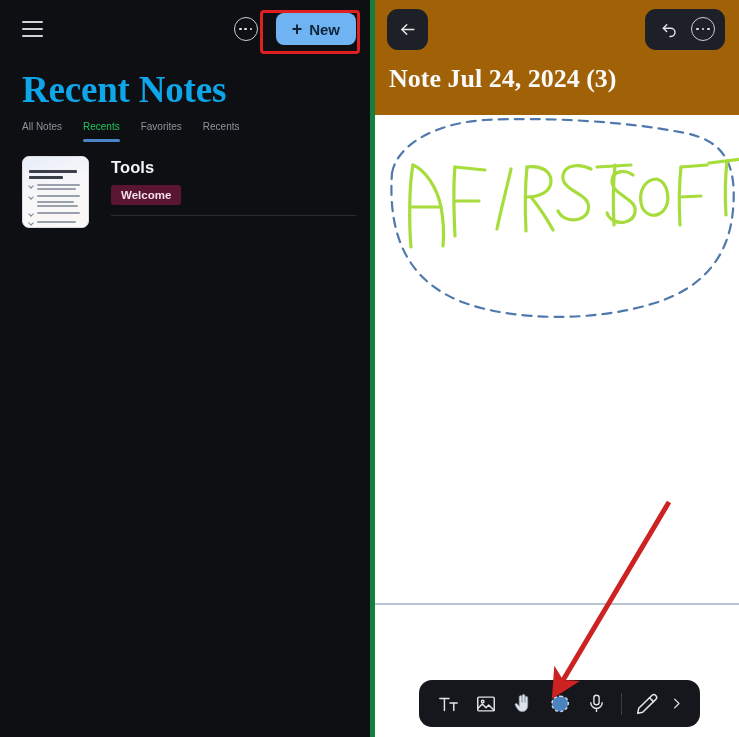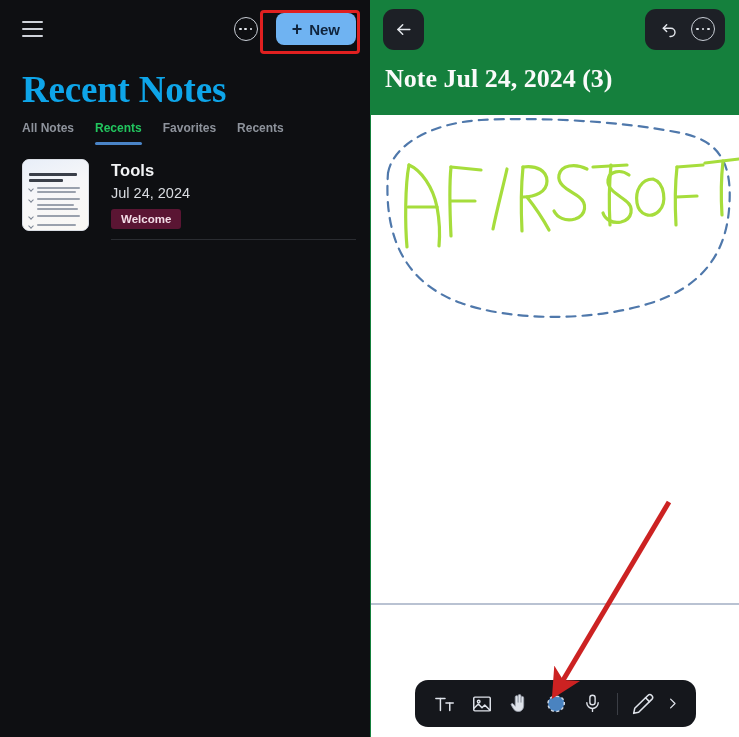--- a/index.html
+++ b/index.html
@@ -44,22 +44,22 @@
   }
   #new-button .plus { font-size:18px; font-weight:700; line-height:1; }
 
   #recent-title {
     font-family:"Liberation Serif", serif;
     font-size:37px; font-weight:700; color:#0ea5e9;
     padding:10px 0 6px 22px; letter-spacing:-0.2px;
   }
 
   #tabs { display:flex; gap:21px; padding:4px 0 0 22px; align-items:flex-end; }
-  .tab { position:relative; padding-bottom:10px; font-size:12px; color:#8e939c;
-    cursor:pointer; font-weight:700; }
+  .tab { position:relative; padding-bottom:10px; font-size:10px; color:#8e939c;
+    cursor:pointer; font-weight:400; }
   .tab.active { color:#22c55e; }
   .tab.active::after {
     content:""; position:absolute; left:0; right:0; bottom:0;
     height:3px; background:#4a84c7; border-radius:2px;
   }
 
   #note-list { padding:14px 0 0 0; }
   .note-row { display:flex; padding:0 14px 0 22px; gap:22px; cursor:pointer; }
   .thumb {
     width:67px; height:72px; border-radius:7px; flex:0 0 67px;
@@ -78,22 +78,22 @@
   .note-title { font-size:16.5px; color:#f2f3f5; font-weight:700; letter-spacing:.1px; }
   .note-date { font-size:14.5px; color:#d9dce1; margin-top:5px; }
   .note-tag {
     display:inline-block; margin-top:8px; background:#5a1533; color:#f3dde7;
     font-size:11.5px; font-weight:700; padding:4px 10px; border-radius:3px;
   }
   .row-divider { height:1px; background:#2a2c31; margin:10px 0 0 0; }
 
   
   #right-panel {
-    width:369px; height:737px; flex:0 0 369px; background:#15803d;
-    position:relative; border-left:1px solid #15803d;
+    width:369px; height:737px; flex:0 0 369px; background:#a16207;
+    position:relative; border-left:5px solid #15803d;
   }
   #right-topbar { height:58px; display:flex; align-items:center; padding:0 14px 0 12px; }
   .sq-btn {
     width:41px; height:41px; border-radius:11px; background:#1d2026;
     display:flex; align-items:center; justify-content:center; cursor:pointer;
   }
   .pill-group {
     height:41px; border-radius:11px; background:#1d2026;
     display:flex; align-items:center; gap:6px; padding:0 10px;
   }
@@ -181,21 +181,20 @@
           <div class="tl" style="top:38px;left:14px;right:8px;"></div>
           <div class="tl" style="top:44px;left:14px;right:14px;"></div>
           <div class="tl" style="top:48px;left:14px;right:10px;"></div>
           <div class="tick" style="top:55px;"></div>
           <div class="tl" style="top:55px;left:14px;right:8px;"></div>
           <div class="tick" style="top:64px;"></div>
           <div class="tl" style="top:64px;left:14px;right:12px;"></div>
         </div>
         <div class="note-meta">
           <div class="note-title">Tools</div>
-          <div class="note-date">Jul 24, 2024</div>
           <div class="note-tag">Welcome</div>
           <div class="row-divider"></div>
         </div>
       </div>
     </div>
   </div>
 
   <div id="right-panel">
 
     <div id="right-topbar">

